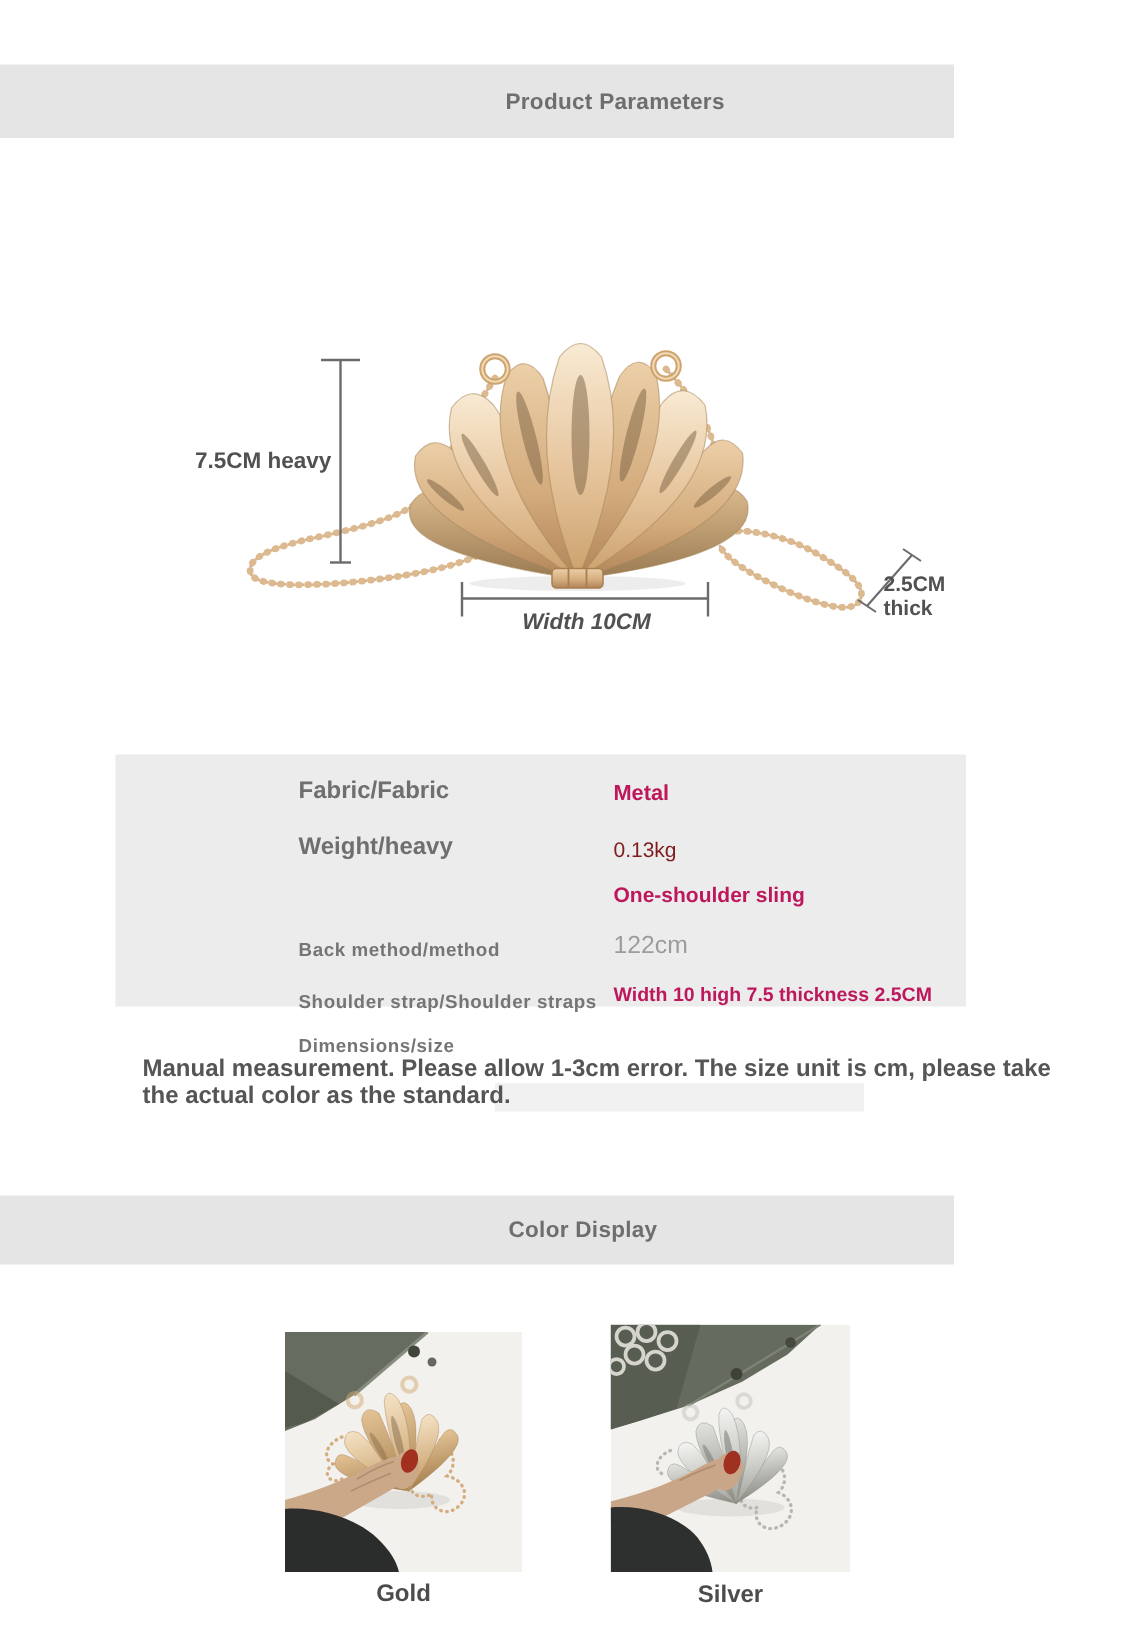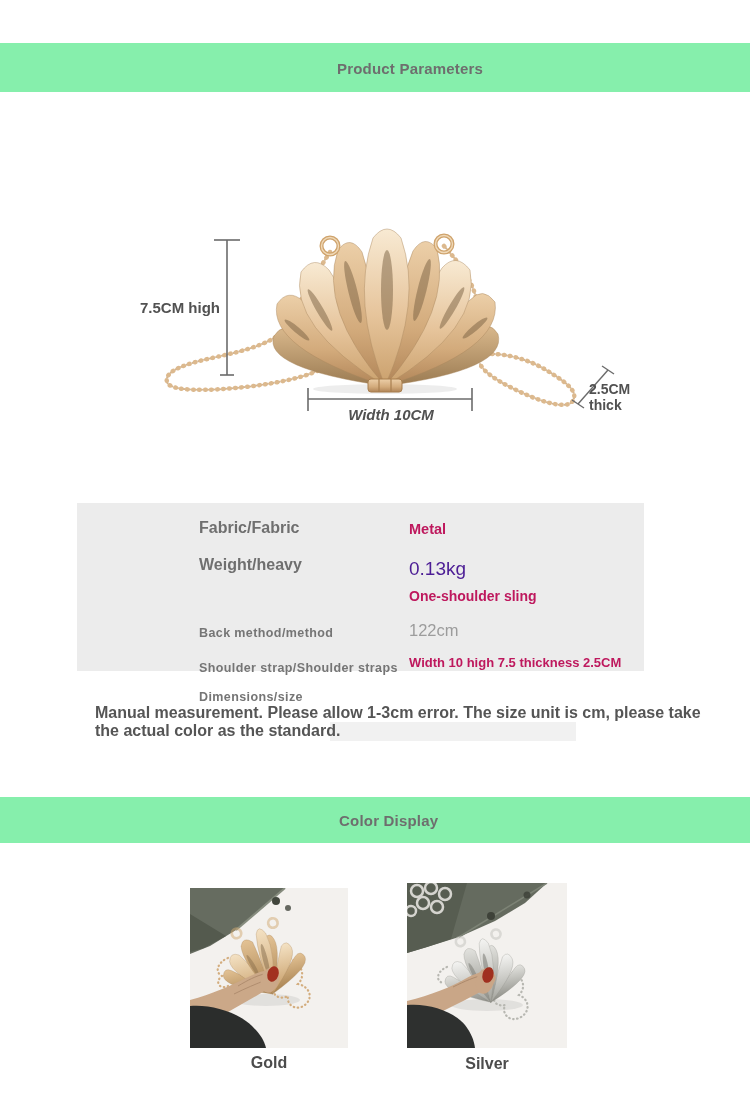--- a/index.html
+++ b/index.html
@@ -1,18 +1,18 @@
 <!DOCTYPE html>
 <html><head>
 <meta charset="utf-8">
 <style>
   html,body{margin:0;padding:0;background:#ffffff;}
   .page{position:relative;width:750px;height:1100px;background:#ffffff;overflow:hidden;
         font-family:"Liberation Sans", sans-serif;}
-  .section-bar{position:absolute;left:0;width:750px;background:#86efac;}
+  .section-bar{position:absolute;left:0;width:636px;background:#e5e5e5;}
   .bar-title{position:absolute;top:50%;transform:translateY(-50%);
              font-size:15px;font-weight:700;color:#6e6e6e;letter-spacing:.2px;white-space:nowrap;}
   .figure-wrap{position:absolute;left:140px;top:218px;width:510px;height:230px;}
   .meas-label{position:absolute;font-weight:700;color:#515151;font-size:15px;white-space:nowrap;}
   .spec-table{position:absolute;left:77px;top:503px;width:567px;height:168px;background:#ececec;}
   .spec-row{position:absolute;left:0;width:100%;}
   .spec-label{position:absolute;left:122px;font-weight:700;color:#6f6f6f;white-space:nowrap;}
   .spec-value{position:absolute;left:332px;color:#be185d;white-space:nowrap;}
   .r-lg .spec-label{font-size:16px;}
   .r-sm .spec-label{font-size:12.5px;letter-spacing:.4px;color:#757575;margin-top:36px;}
@@ -108,33 +108,33 @@
         <line x1="332" y1="170" x2="332" y2="193"></line>
       </g>
       <g stroke="#6b6b6b" stroke-width="1.4">
         <line x1="468" y1="152" x2="438" y2="186"></line>
         <line x1="462" y1="148" x2="474" y2="156"></line>
         <line x1="432" y1="182" x2="444" y2="190"></line>
       </g>
     </svg>
   </div>
 
-  <div class="meas-label" style="left:130px;top:299px;width:90px;text-align:right;">7.5CM high</div>
+  <div class="meas-label" style="left:130px;top:299px;width:90px;text-align:right;">7.5CM heavy</div>
   <div class="meas-label" style="left:330px;top:406px;width:122px;text-align:center;font-style:italic;">Width 10CM</div>
   <div class="meas-label" style="left:589px;top:381px;font-size:14px;">2.5CM</div>
   <div class="meas-label" style="left:589px;top:397px;font-size:14px;">thick</div>
 
   <div class="spec-table">
     <div class="spec-row r-lg" style="top:0;">
       <div class="spec-label" style="top:16px;">Fabric/Fabric</div>
       <div class="spec-value v-bold" style="top:18px;font-size:14.5px;">Metal</div>
     </div>
     <div class="spec-row r-lg" style="top:0;">
       <div class="spec-label" style="top:53px;">Weight/heavy</div>
-      <div class="spec-value" style="top:55px;font-size:19px;color:#4c1d95;">0.13kg</div>
+      <div class="spec-value" style="top:55px;font-size:14px;color:#7f1d1d;">0.13kg</div>
     </div>
     <div class="spec-row r-sm" style="top:0;">
       <div class="spec-label" style="top:87px;">Back method/method</div>
       <div class="spec-value v-bold" style="top:85px;font-size:14px;">One-shoulder sling</div>
     </div>
     <div class="spec-row r-sm" style="top:0;">
       <div class="spec-label" style="top:122px;">Shoulder strap/Shoulder straps</div>
       <div class="spec-value" style="top:118px;font-size:16.5px;color:#9c9c9c;">122cm</div>
     </div>
     <div class="spec-row r-sm" style="top:0;">

